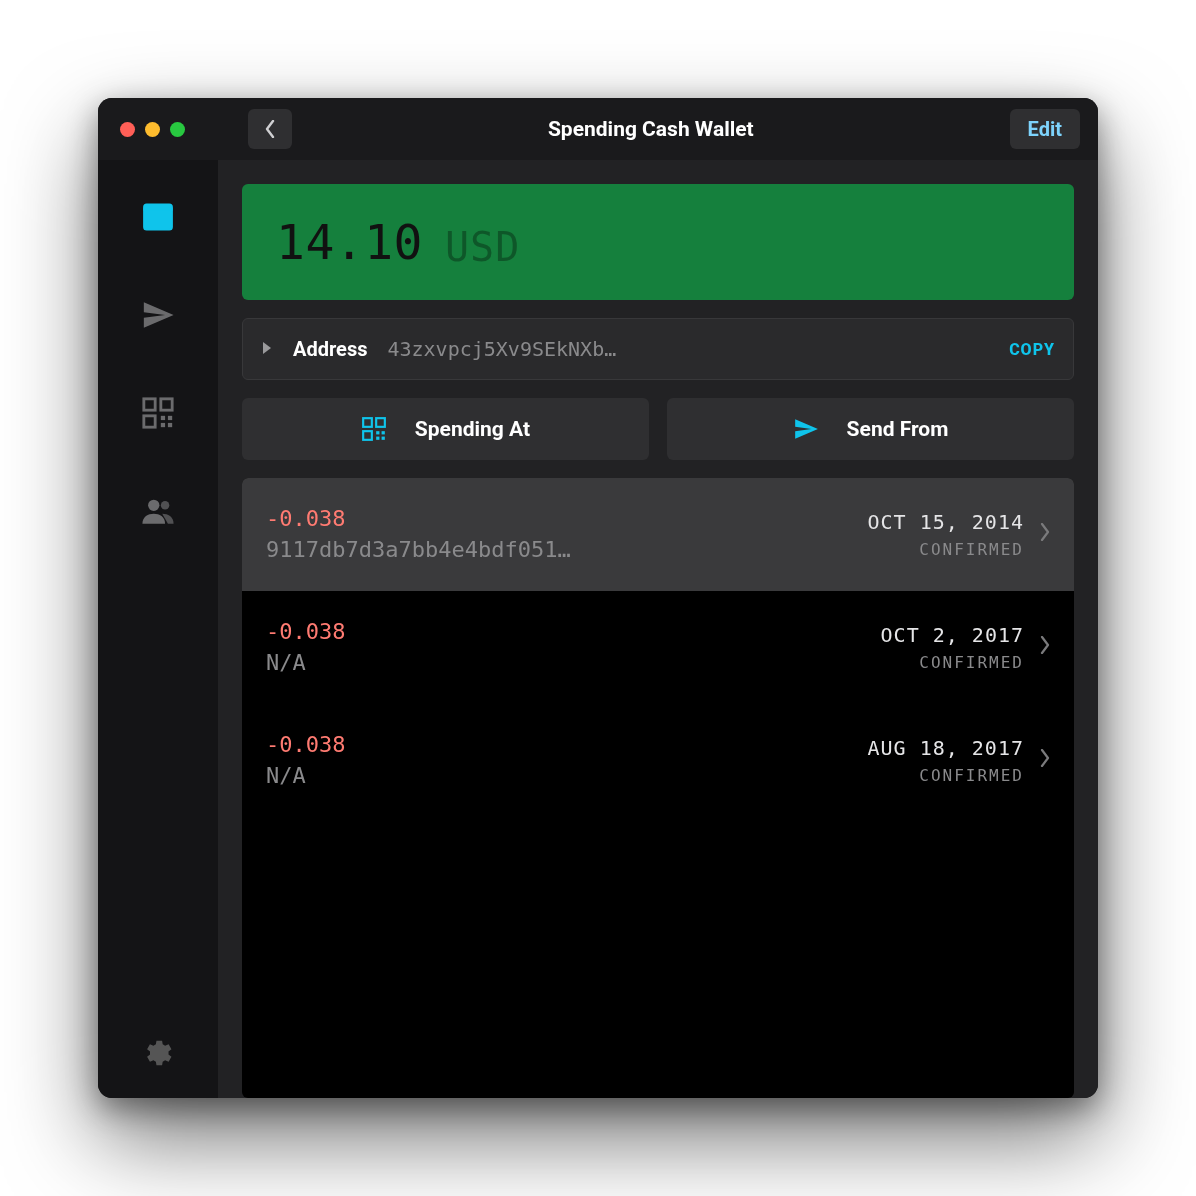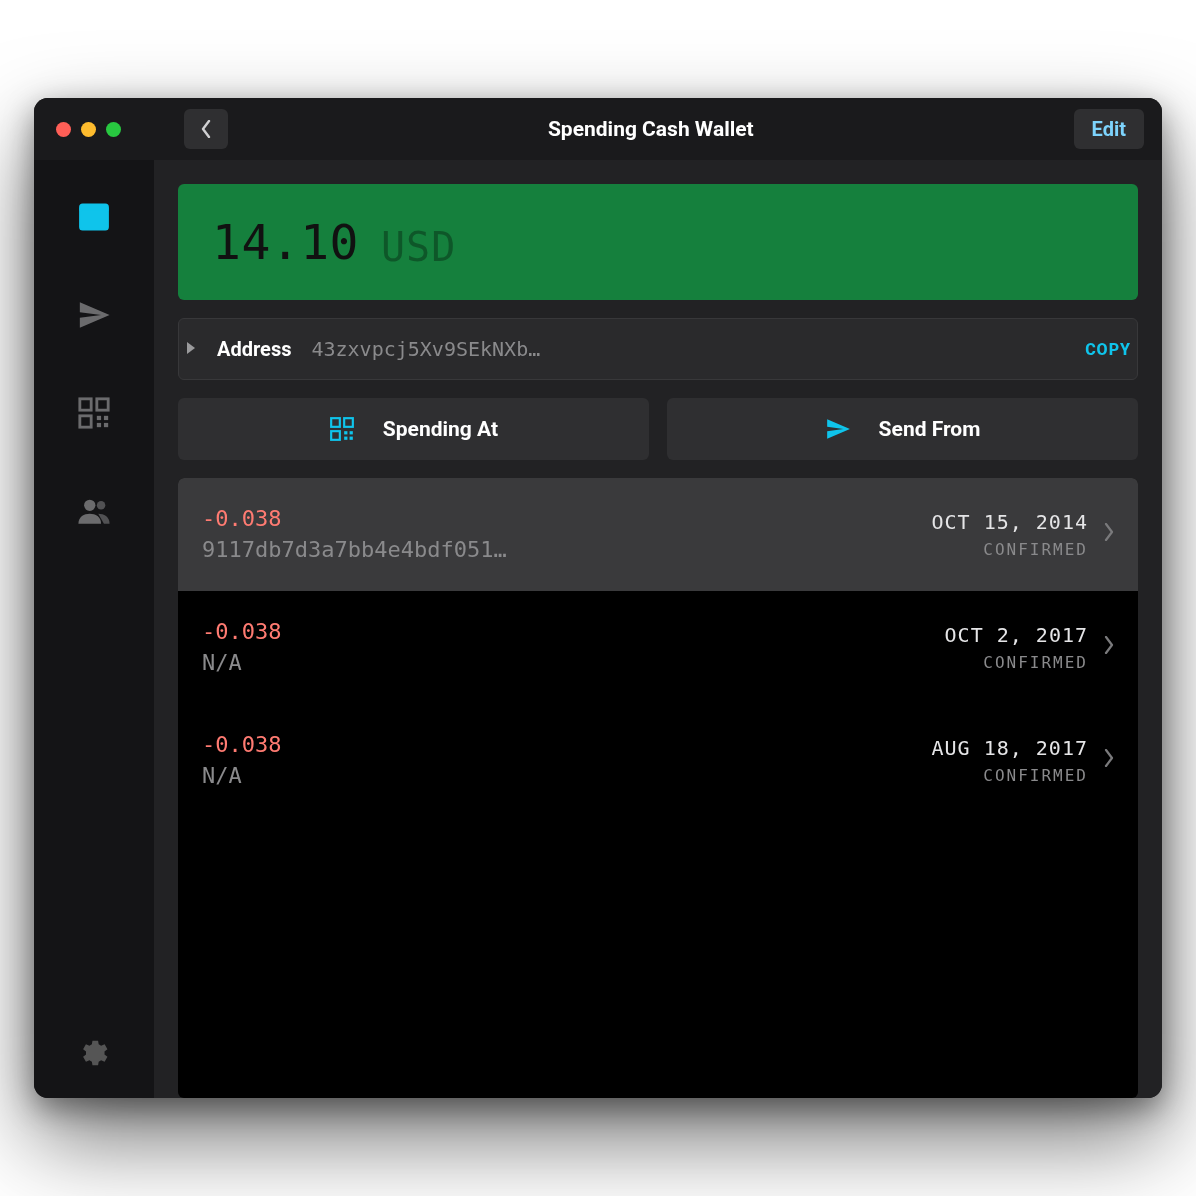--- a/index.html
+++ b/index.html
@@ -6,21 +6,21 @@
   body {
     width: 1196px;
     height: 1196px;
     background: #fff;
     display: flex;
     align-items: center;
     justify-content: center;
     font-family: -apple-system, BlinkMacSystemFont, "Segoe UI", Roboto, sans-serif;
   }
   .window {
-    width: 1128px;
+    width: 1000px;
     height: 1000px;
     background: #1a1a1c;
     border-radius: 14px;
     box-shadow: 0 40px 90px rgba(0,0,0,0.55), 0 10px 30px rgba(0,0,0,0.4);
     display: flex;
     flex-direction: column;
     overflow: hidden;
     position: relative;
   }
   .titlebar {
@@ -119,21 +119,21 @@
     font-family: "SFMono-Regular", Menlo, Consolas, monospace;
     font-size: 40px;
     font-weight: 400;
     color: rgba(0,0,0,0.32);
     letter-spacing: 1px;
   }
   .address-row {
     background: #2a2a2c;
     border: 1px solid #38383a;
     border-radius: 6px;
-    padding: 18px 6px;
+    padding: 18px 18px;
     display: flex;
     align-items: center;
     gap: 20px;
   }
   .addr-toggle svg { width: 12px; height: 14px; fill: #9a9a9c; }
   .addr-label {
     color: #fff;
     font-size: 20px;
     font-weight: 700;
   }

